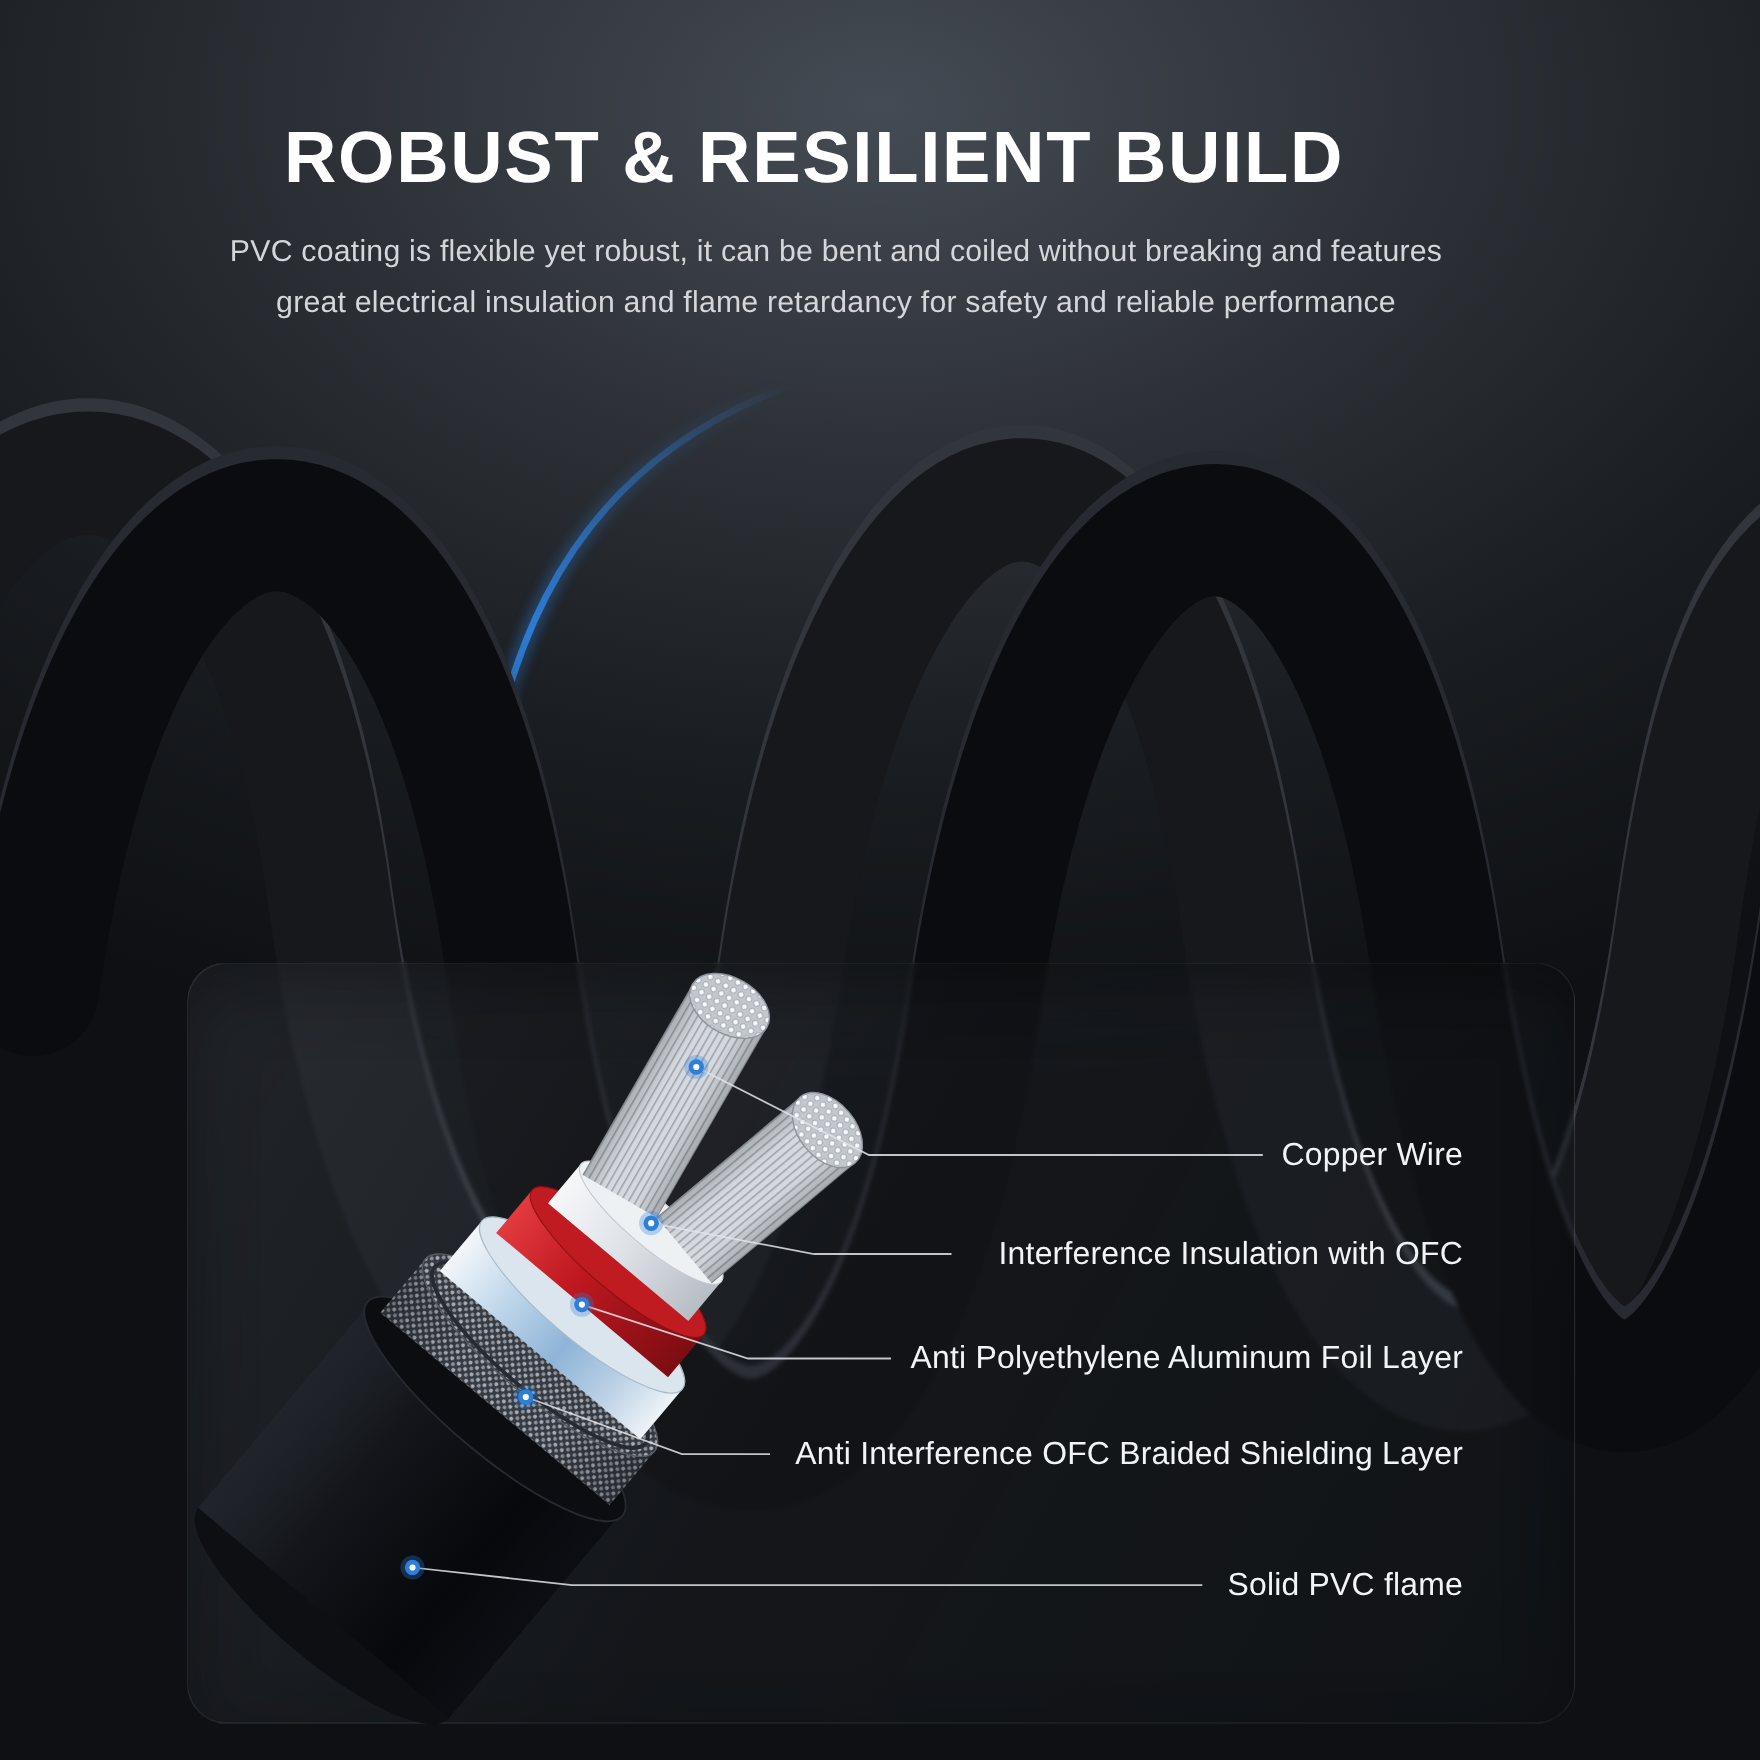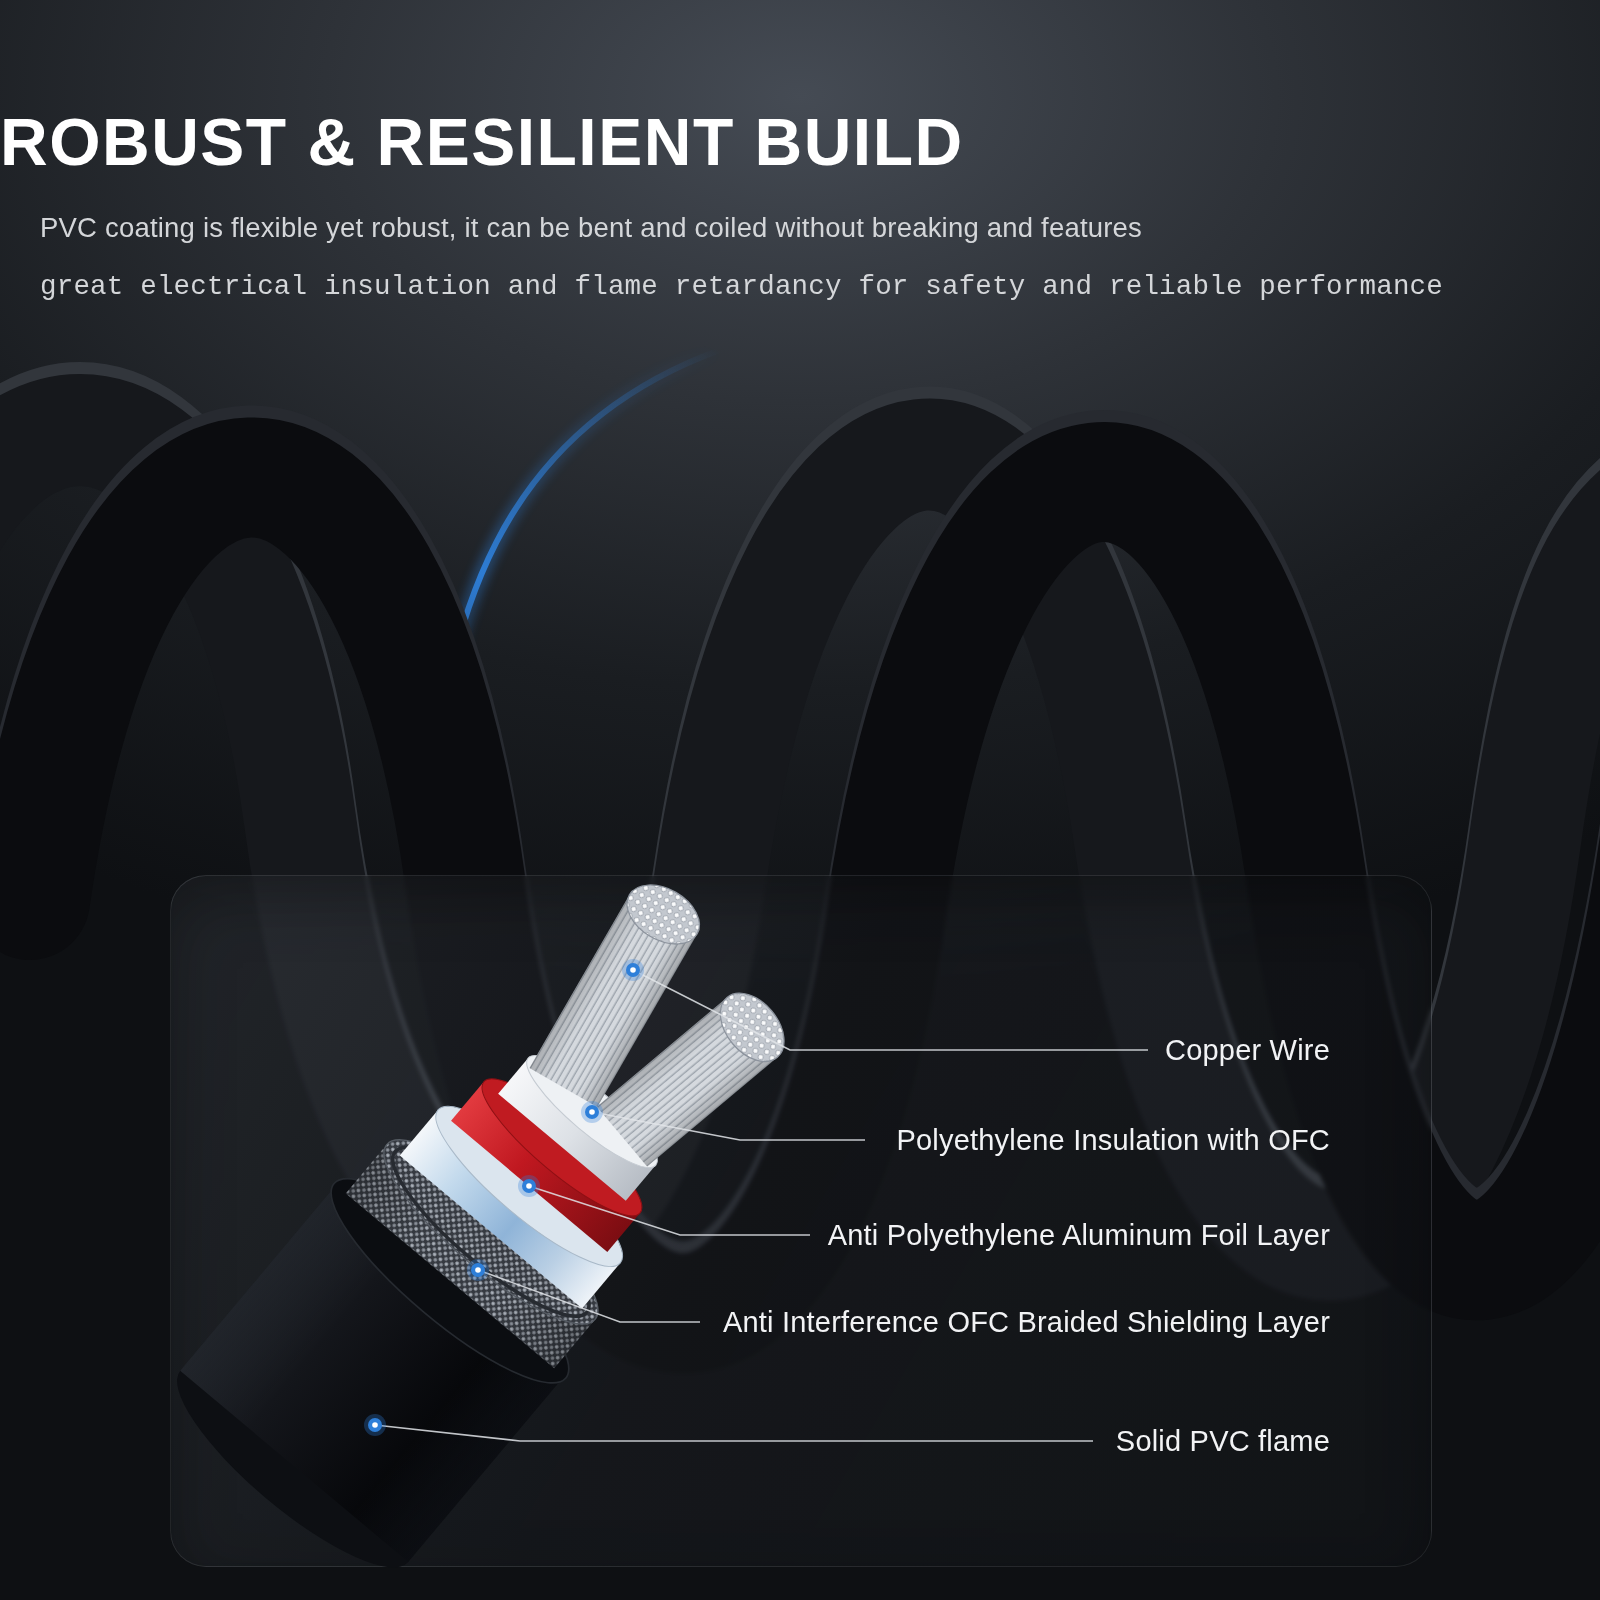--- a/index.html
+++ b/index.html
@@ -12,28 +12,28 @@
   .bg-svg{z-index:1;}
   .panel{
     position:absolute;z-index:2;left:170px;top:875px;width:1260px;height:690px;
     border-radius:36px;
     background:linear-gradient(120deg, rgba(155,165,180,0.14), rgba(115,125,140,0.07) 45%, rgba(80,90,105,0.05));
     border:1px solid rgba(255,255,255,0.08);
     box-shadow:0 20px 60px rgba(0,0,0,0.35) inset;
     backdrop-filter:blur(2px);
   }
   .diagram-svg{z-index:3;pointer-events:none;}
-  .header{position:absolute;z-index:4;left:0;top:0;width:1480px;text-align:left;}
+  .header{position:absolute;z-index:4;left:0;top:0;width:1480px;text-align:center;}
   .title{
     margin:104px 0 0 0;color:#ffffff;font-size:66px;font-weight:800;letter-spacing:1.5px;
   }
   .subtitle{
     margin:26px 0 0 0;color:#d4d6d9;font-size:27.5px;font-weight:400;line-height:1.58;letter-spacing:0.2px;padding-left:40px;
   }
-  .subtitle.second{margin-top:16px;font-family:Liberation Mono, monospace;}
+  .subtitle.second{margin-top:4px;}
   .callout-label{
     position:absolute;z-index:5;right:270px;height:42px;line-height:42px;
     color:#f2f3f5;font-size:29px;font-weight:400;text-align:left;letter-spacing:0.2px;white-space:nowrap;
   }
 </style>
 </head>
 <body>
 
 <div class="stage">
 
@@ -188,18 +188,18 @@
       </g>
       <g>
         <circle cx="375" cy="1425" r="11" fill="#2e7fd9" opacity="0.3"></circle>
         <circle cx="375" cy="1425" r="7" fill="#2e7fd9"></circle>
         <circle cx="375" cy="1425" r="2.8" fill="#ffffff"></circle>
       </g>
     </g>
   </svg>
 
   <div class="callout-label" style="top:1029px;">Copper Wire</div>
-  <div class="callout-label" style="top:1119px;">Polyethylene Insulation with OFC</div>
+  <div class="callout-label" style="top:1119px;">Interference Insulation with OFC</div>
   <div class="callout-label" style="top:1214px;">Anti Polyethylene Aluminum Foil Layer</div>
   <div class="callout-label" style="top:1301px;margin-left:12px;">Anti Interference OFC Braided Shielding Layer</div>
   <div class="callout-label" style="top:1420px;">Solid PVC flame</div>
 
 </div>
 
 </body></html>

